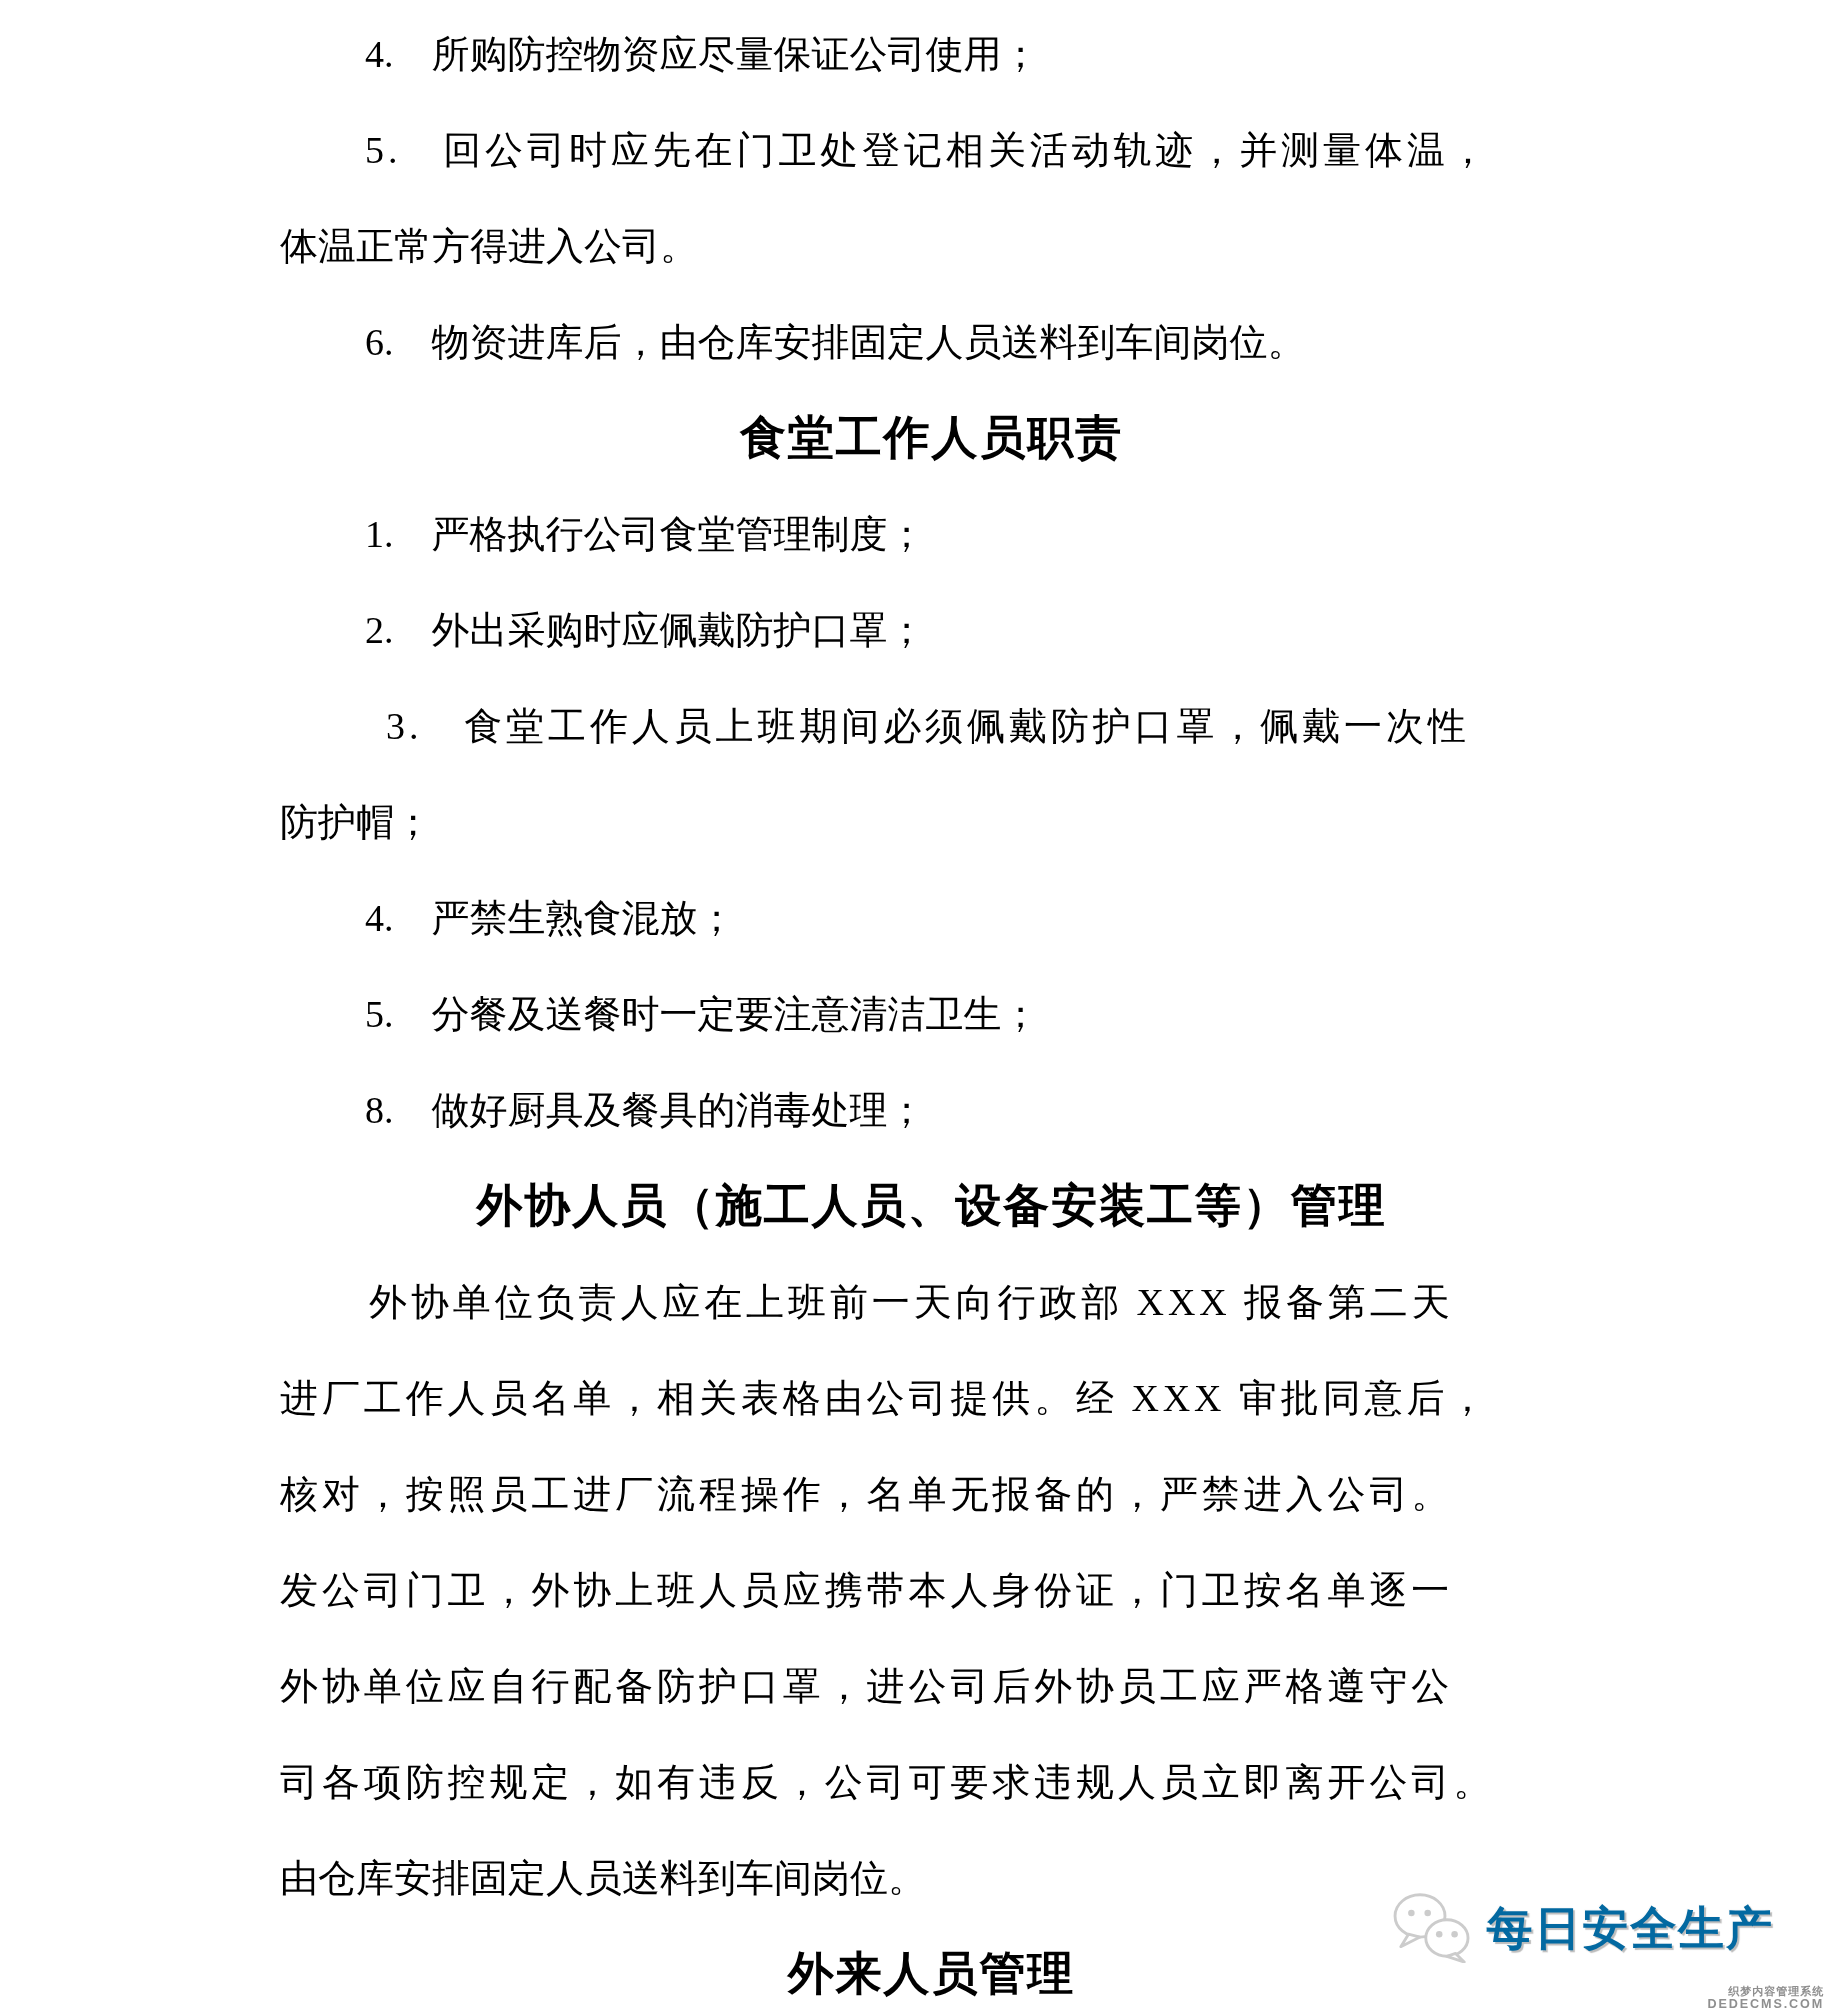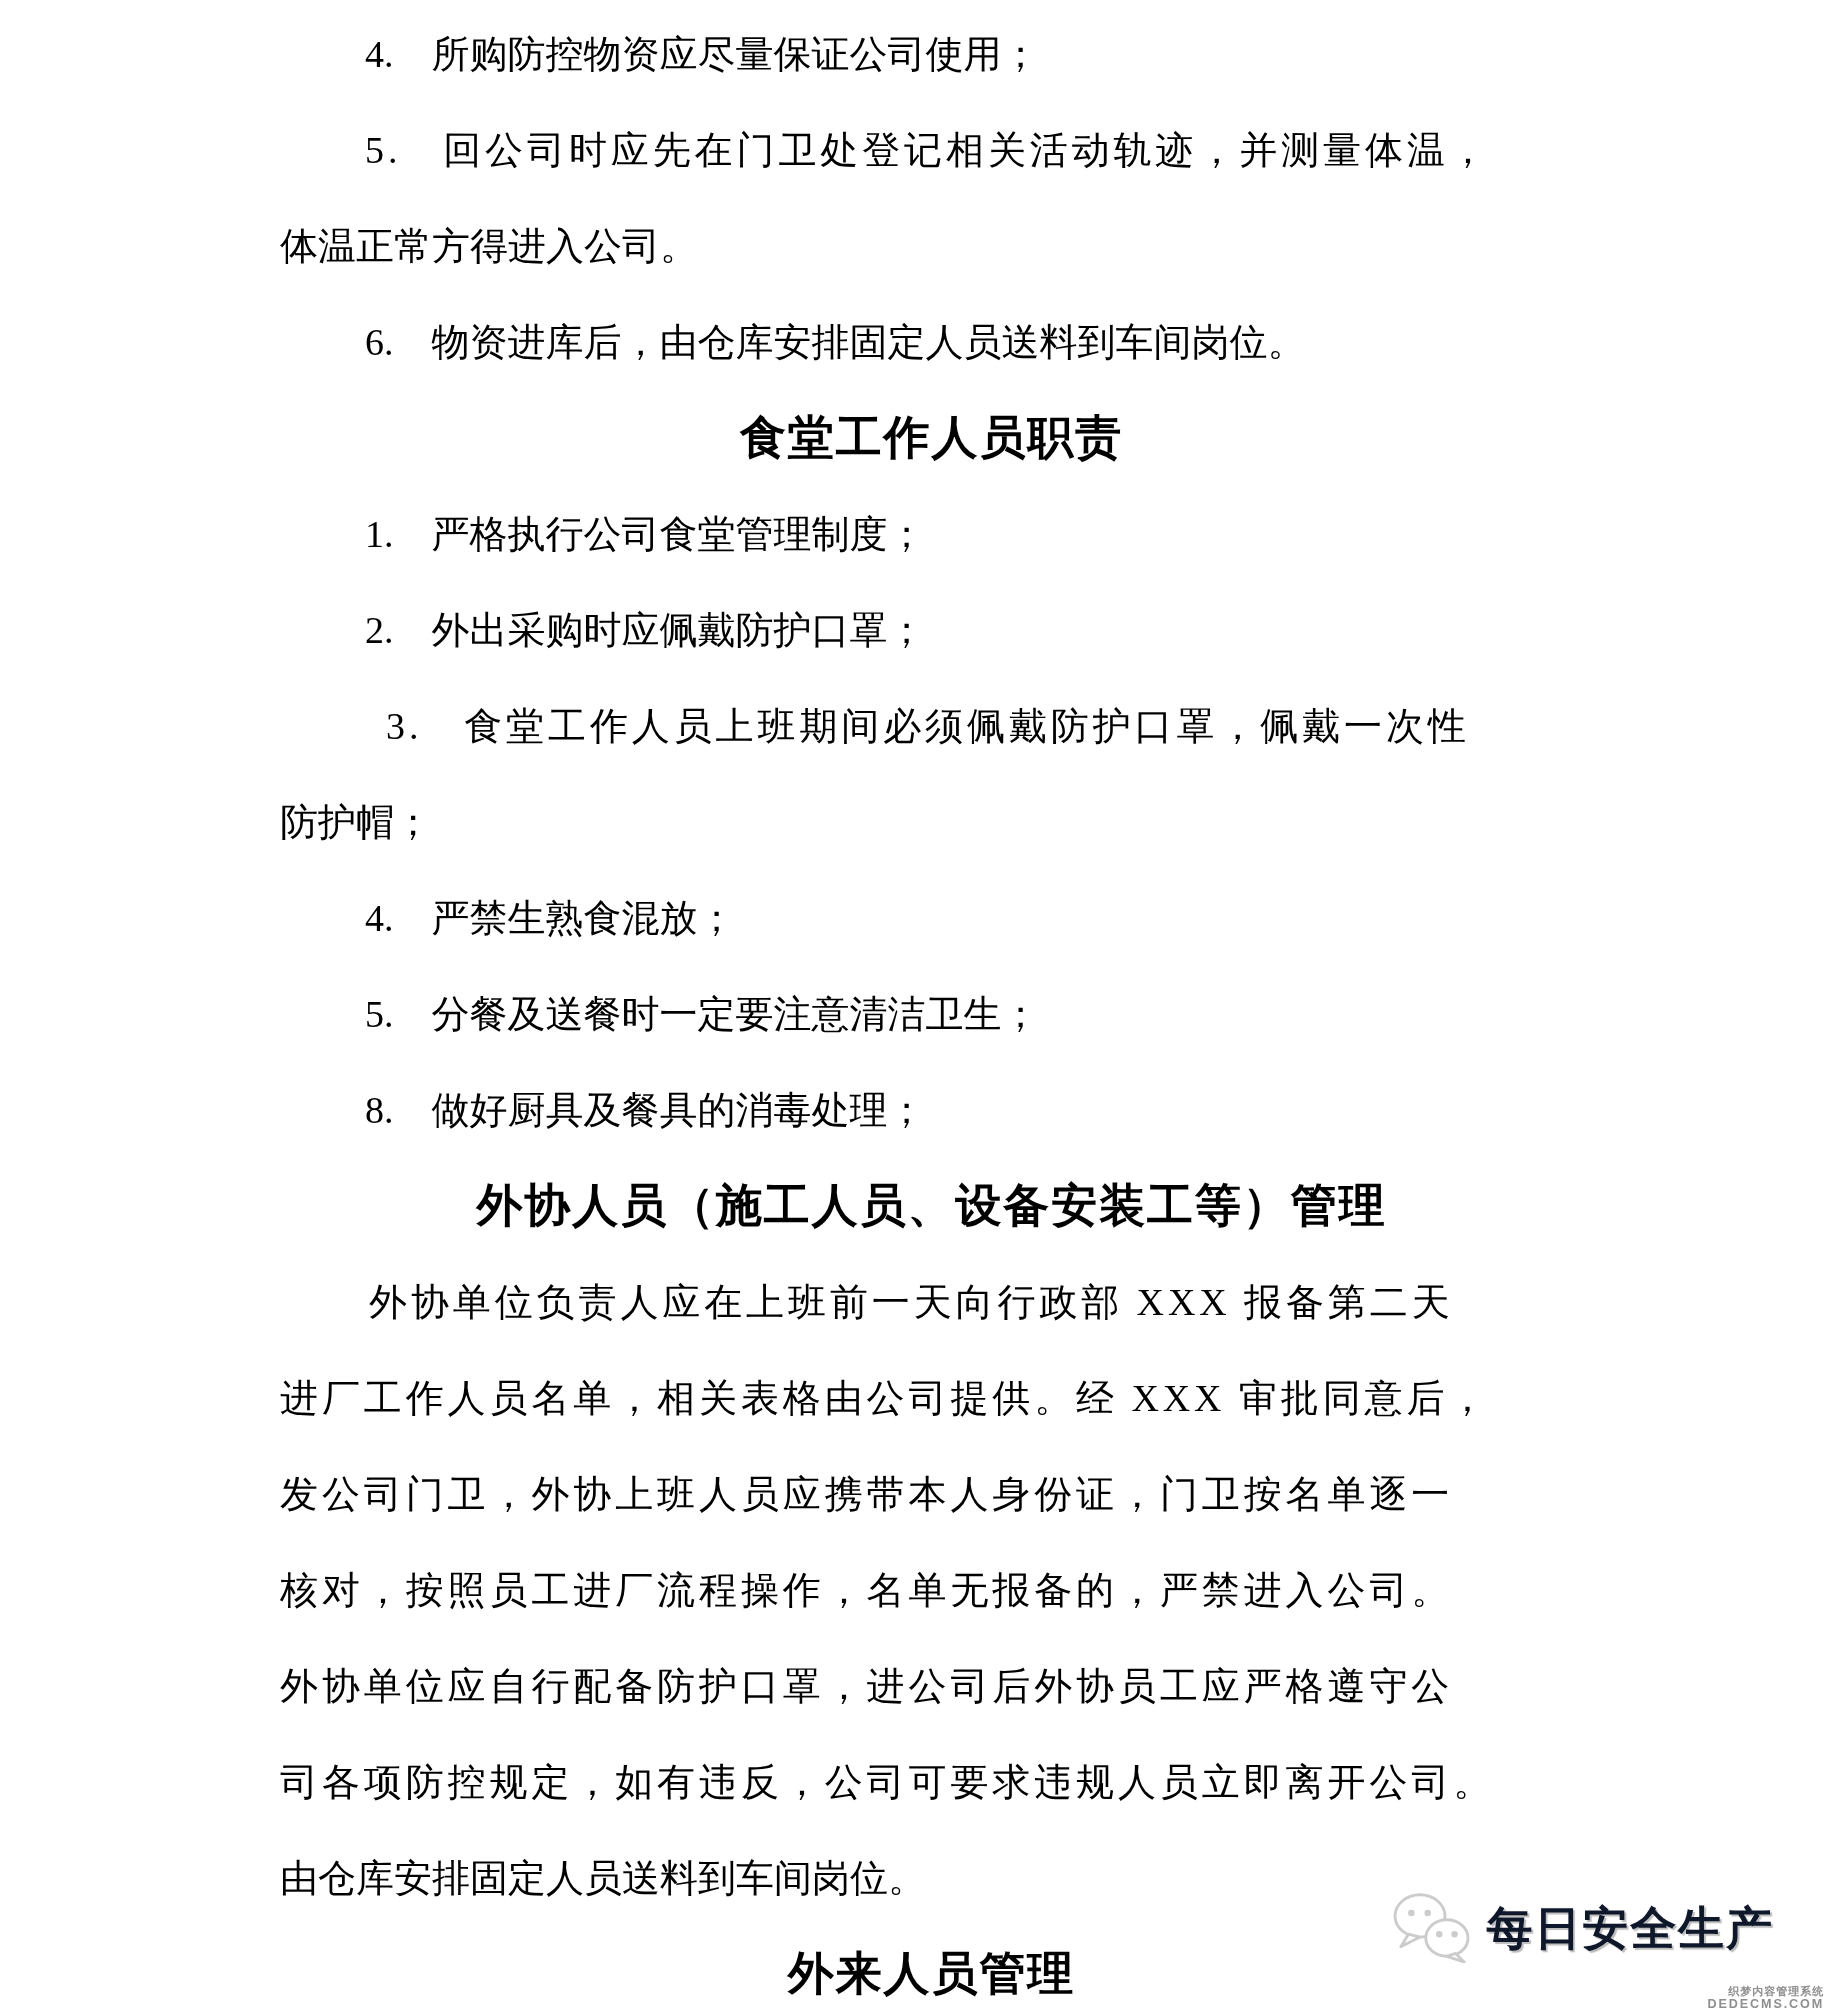--- a/index.html
+++ b/index.html
@@ -38,21 +38,21 @@
     left:1392px; top:1890px;
     display:flex;
     align-items:center;
     gap:13.5px;
   }
   .wm-brand {
     font-family:"Liberation Sans","DejaVu Sans",sans-serif;
     font-weight:bold;
     font-size:46px;
     letter-spacing:1.9px;
-    color:#0f172a;
+    color:#0369a1;
     text-shadow:1.9px 1.9px 1px #bcbcbc, -1px -1px 0 #fafafa;
     white-space:nowrap;
   }
   
   .credit {
     position:absolute;
     right:4.8px; bottom:3.9px;
     text-align:right;
     font-family:"Liberation Sans","DejaVu Sans",sans-serif;
     font-weight:bold;
@@ -76,22 +76,22 @@
     <div class="line item">1.　严格执行公司食堂管理制度；</div>
     <div class="line item">2.　外出采购时应佩戴防护口罩；</div>
     <div class="line item item3 full">3.　食堂工作人员上班期间必须佩戴防护口罩，佩戴一次性</div>
     <div class="line">防护帽；</div>
     <div class="line item">4.　严禁生熟食混放；</div>
     <div class="line item">5.　分餐及送餐时一定要注意清洁卫生；</div>
     <div class="line item">8.　做好厨具及餐具的消毒处理；</div>
     <div class="line heading">外协人员（施工人员、设备安装工等）管理</div>
     <div class="line pfirst full">外协单位负责人应在上班前一天向行政部 XXX 报备第二天</div>
     <div class="line full">进厂工作人员名单，相关表格由公司提供。经 XXX 审批同意后，</div>
+    <div class="line full">核对，按照员工进厂流程操作，名单无报备的，严禁进入公司。</div>
     <div class="line full">发公司门卫，外协上班人员应携带本人身份证，门卫按名单逐一</div>
-    <div class="line full">核对，按照员工进厂流程操作，名单无报备的，严禁进入公司。</div>
     <div class="line full">外协单位应自行配备防护口罩，进公司后外协员工应严格遵守公</div>
     <div class="line full">司各项防控规定，如有违反，公司可要求违规人员立即离开公司。</div>
     <div class="line">由仓库安排固定人员送料到车间岗位。</div>
     <div class="line heading">外来人员管理</div>
   </div>
 
   <div class="watermark">
     <span>
       <svg width="81" height="73" viewBox="0 0 84 76" aria-hidden="true">
         <ellipse cx="29" cy="27" rx="26" ry="22" fill="#ffffff" stroke="#cccccc" stroke-width="3"></ellipse>

